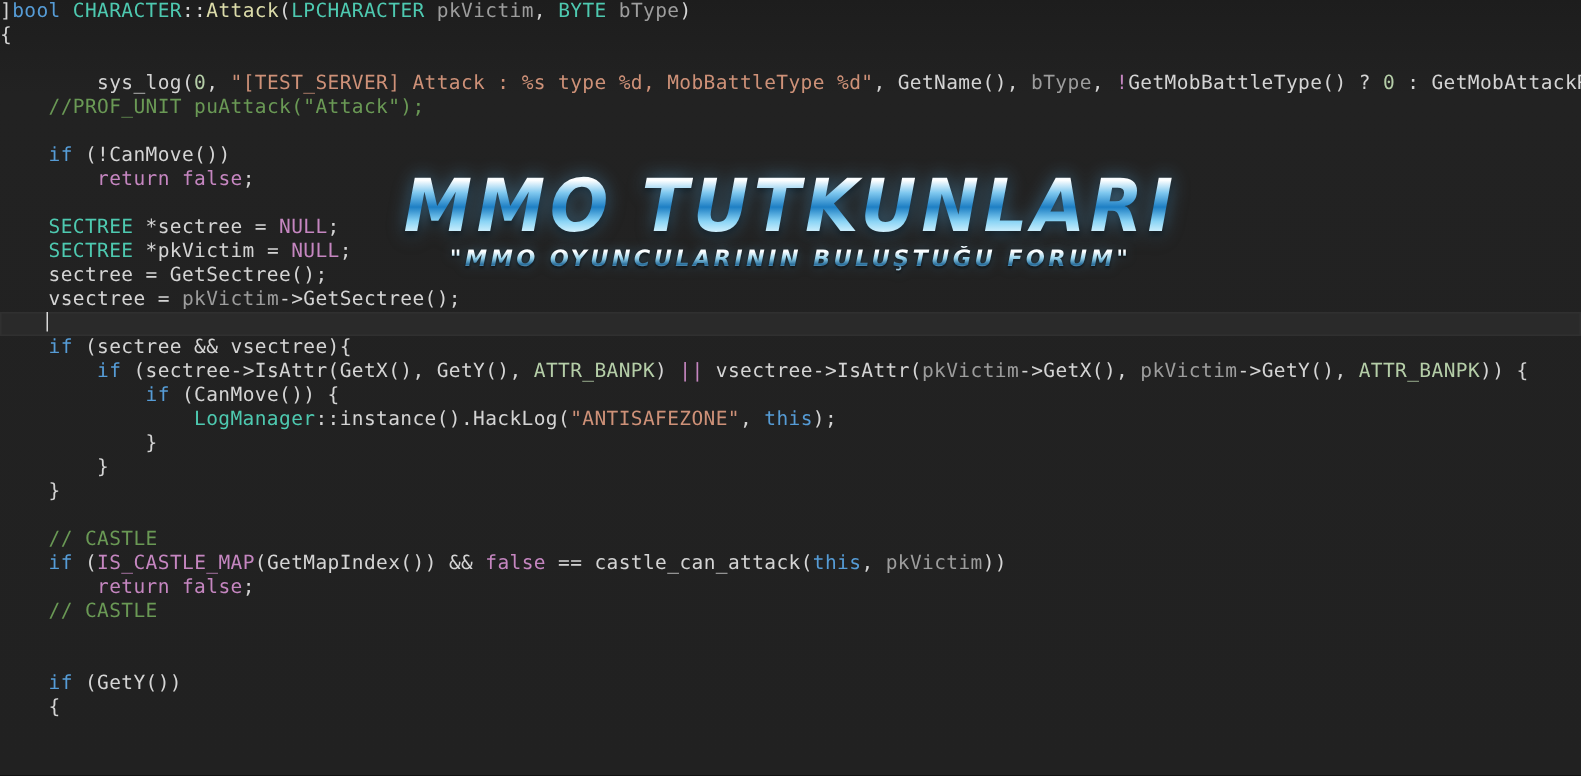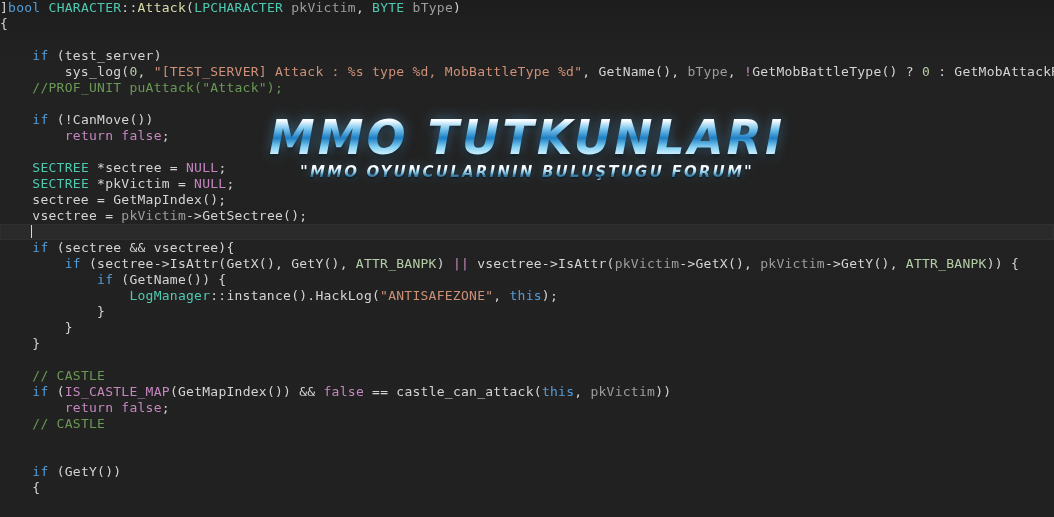--- a/index.html
+++ b/index.html
@@ -128,49 +128,48 @@
   <div id="bg-wash"></div>
 
   <div id="code-surface">
 
     <div class="code-line"><span class="p">]</span><span class="k">bool</span><span class="p"> </span><span class="ty">CHARACTER</span><span class="p">::</span><span class="fn">Attack</span><span class="p">(</span><span class="ty">LPCHARACTER</span><span class="p"> </span><span class="pm">pkVictim</span><span class="p">, </span><span class="ty">BYTE</span><span class="p"> </span><span class="pm">bType</span><span class="p">)</span></div>
 
     <div class="code-line"><span class="p">{</span></div>
 
     <div class="code-line"><span class="p"> </span></div>
 
-    <div class="code-line"><span class="p">    </span><span class="k">if</span><span class="p"> (test_server)</span></div>
 
     <div class="code-line"><span class="p">        sys_log(</span><span class="nu">0</span><span class="p">, </span><span class="st">"[TEST_SERVER] Attack : %s type %d, MobBattleType %d"</span><span class="p">, GetName(), </span><span class="pm">bType</span><span class="p">, </span><span class="kc">!</span><span class="p">GetMobBattleType() ? </span><span class="nu">0</span><span class="p"> : GetMobAttackRange());</span></div>
 
     <div class="code-line"><span class="p">    </span><span class="cm">//PROF_UNIT puAttack("Attack");</span></div>
 
     <div class="code-line"><span class="p"> </span></div>
 
     <div class="code-line"><span class="p">    </span><span class="k">if</span><span class="p"> (!CanMove())</span></div>
 
     <div class="code-line"><span class="p">        </span><span class="kc">return</span><span class="p"> </span><span class="kc">false</span><span class="p">;</span></div>
 
     <div class="code-line"><span class="p"> </span></div>
 
     <div class="code-line"><span class="p">    </span><span class="ty">SECTREE</span><span class="p"> *sectree = </span><span class="kc">NULL</span><span class="p">;</span></div>
 
     <div class="code-line"><span class="p">    </span><span class="ty">SECTREE</span><span class="p"> *pkVictim = </span><span class="kc">NULL</span><span class="p">;</span></div>
 
-    <div class="code-line"><span class="p">    sectree = GetMapIndex();</span></div>
+    <div class="code-line"><span class="p">    sectree = GetSectree();</span></div>
 
     <div class="code-line"><span class="p">    vsectree = </span><span class="pm">pkVictim</span><span class="p">-&gt;GetSectree();</span></div>
 
     <div class="code-line active" style="background: rgb(42, 42, 42);"><span class="p">    </span><span class="caret"></span></div>
 
     <div class="code-line"><span class="p">    </span><span class="k">if</span><span class="p"> (sectree &amp;&amp; vsectree){</span></div>
 
     <div class="code-line"><span class="p">        </span><span class="k">if</span><span class="p"> (sectree-&gt;IsAttr(GetX(), GetY(), </span><span class="nu">ATTR_BANPK</span><span class="p">) </span><span class="kc">||</span><span class="p"> vsectree-&gt;IsAttr(</span><span class="pm">pkVictim</span><span class="p">-&gt;GetX(), </span><span class="pm">pkVictim</span><span class="p">-&gt;GetY(), </span><span class="nu">ATTR_BANPK</span><span class="p">)) {</span></div>
 
-    <div class="code-line"><span class="p">            </span><span class="k">if</span><span class="p"> (GetName()) {</span></div>
+    <div class="code-line"><span class="p">            </span><span class="k">if</span><span class="p"> (CanMove()) {</span></div>
 
     <div class="code-line"><span class="p">                </span><span class="ty">LogManager</span><span class="p">::instance().HackLog(</span><span class="st">"ANTISAFEZONE"</span><span class="p">, </span><span class="k">this</span><span class="p">);</span></div>
 
 
     <div class="code-line"><span class="p">            }</span></div>
 
     <div class="code-line"><span class="p">        }</span></div>
 
     <div class="code-line"><span class="p">    }</span></div>
 

